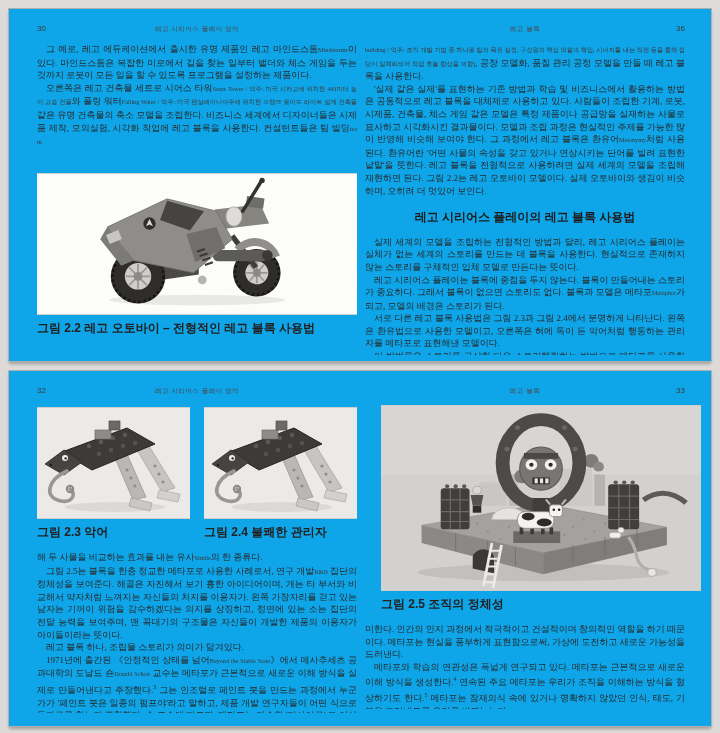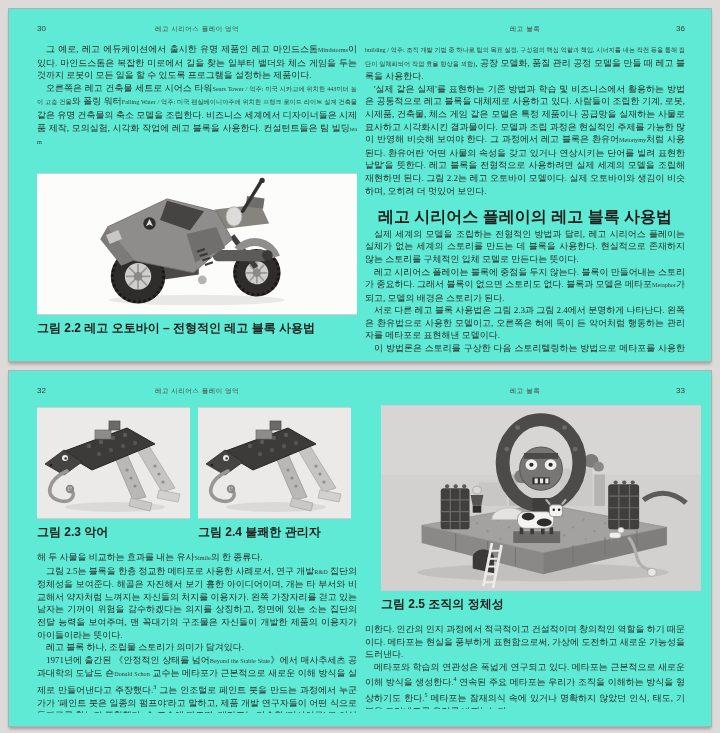--- a/index.html
+++ b/index.html
@@ -5,21 +5,21 @@
   html,body{margin:0;padding:0;}
   body{
     width:720px;height:733px;position:relative;
     background:#dcdbd9;
     font-family:"Liberation Serif","DejaVu Serif",serif;
     color:#262524;
     -webkit-font-smoothing:antialiased;
   }
   .spread{
     position:absolute;left:8px;width:702px;
-    background:#5eead4;
+    background:#0ea5e9;
     border:1px solid #b0afad;
     box-shadow:0 3px 3px -1px rgba(0,0,0,0.28);
   }
   #spread-top{top:8px;height:352px;}
   #spread-bottom{top:370px;height:355px;}
   .pg{position:absolute;top:0;height:100%;}
   .pg.left{left:28px;width:320px;}
   .pg.right{left:356px;width:320px;}
   .folio{
     position:absolute;top:15px;font-size:8px;color:#3c3b3a;
@@ -37,35 +37,35 @@
   #p31-body{top:34px;height:312px;}
   #p32-body{top:180px;height:162px;}
   #p33-body{top:252px;height:86px;}
   .body-col p{
     margin:0;font-size:9px;line-height:12.6px;text-align:justify;
     word-break:break-all;color:#292827;
   }
   .body-col p.body{text-indent:1em;}
   .body-col p.open{text-indent:0;}
   .body-col p.heading{
-    text-indent:0;text-align:center;font-weight:bold;font-size:16px;
+    text-indent:0;text-align:center;font-weight:bold;font-size:12px;
     font-family:"Liberation Sans","DejaVu Sans",sans-serif;
-    margin:14px 0 4px 0;color:#1d1c1b;
+    margin:14px 0 12px 0;color:#1d1c1b;
   }
   .sm{font-size:6.2px;color:#3a3938;}
   .sup{font-size:6px;vertical-align:super;}
   figure{margin:0;position:absolute;left:0;}
   .fig-rule{border-top:1px solid #cfcecc;height:0;}
   figcaption{
     font-size:12px;font-weight:bold;color:#222120;margin-top:5px;
     font-family:"Liberation Sans","DejaVu Sans",sans-serif;
   }
   #fig22{top:164px;width:320px;}
   #fig22 .photo{width:320px;height:136px;background:#fcfcfa;text-align:center;padding:2px 0;}
-  #figrow{position:absolute;top:36px;left:0;width:320px;display:flex;gap:8px;}
+  #figrow{position:absolute;top:36px;left:0;width:320px;display:flex;gap:14px;}
   .subfig{width:153px;}
   .subfig .photo{width:153px;height:110px;background:#ebeae8;}
   #fig25{top:34px;width:320px;padding-left:16px;}
   #fig25 .photo{width:320px;height:184px;background:#d2d1cf;}
   svg{display:block;}
   .center-svg{margin:0 auto;}
 </style>
 </head>
 <body>
 

